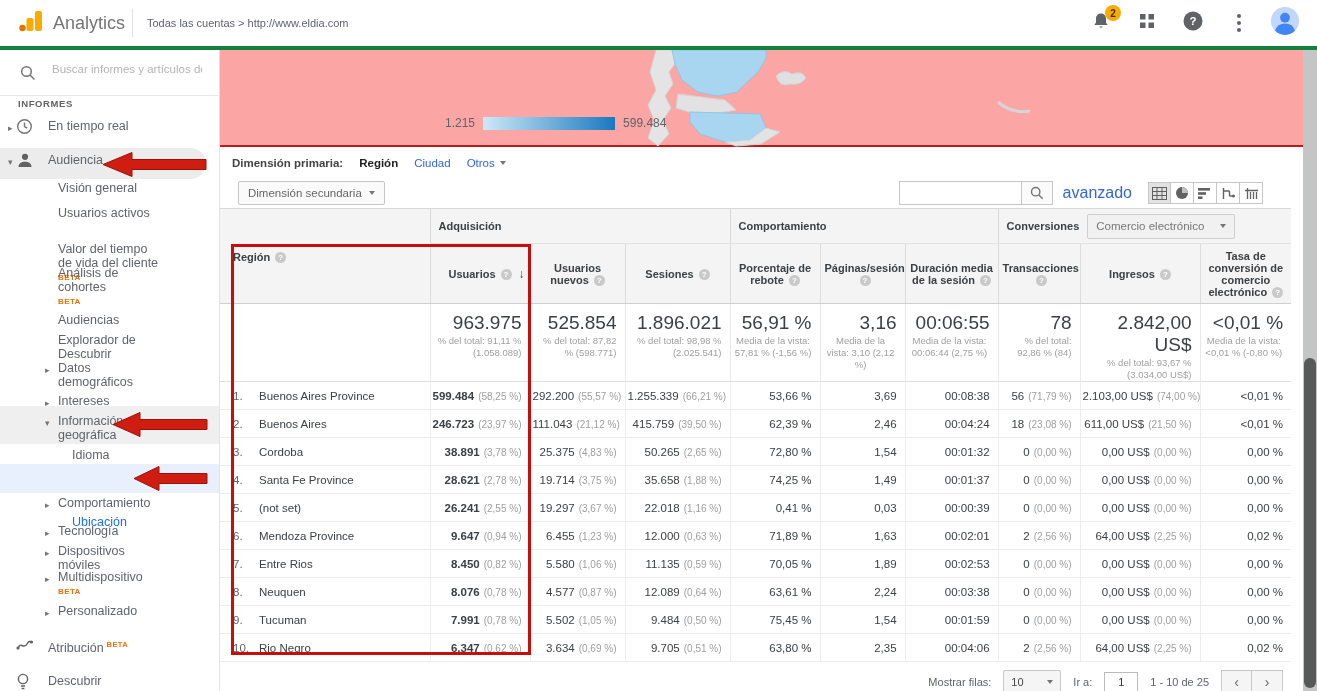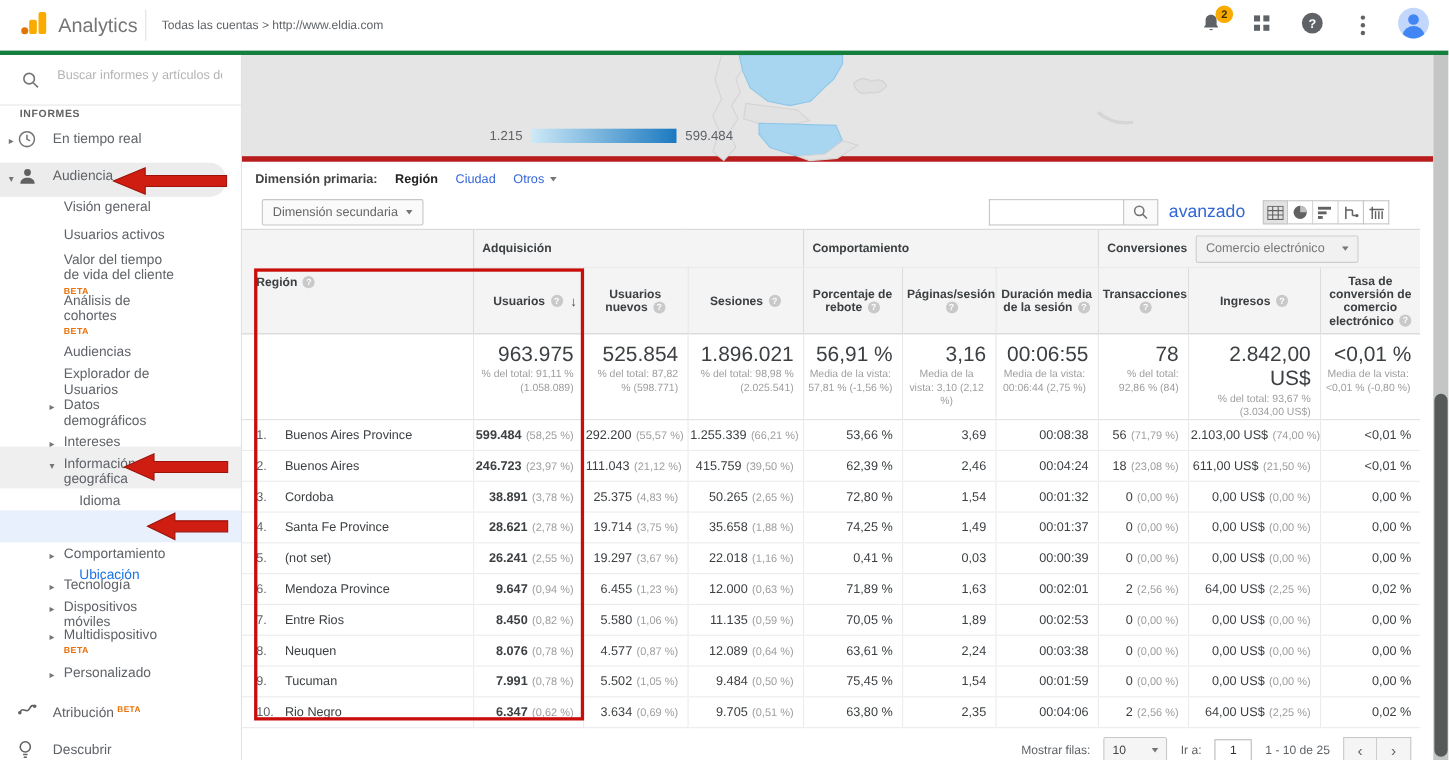--- a/index.html
+++ b/index.html
@@ -51,21 +51,21 @@
   .nav-item .caret { position:absolute; font-size:9px; color:#757575; top:2px; }
   .nav-item.lvl0 .caret { left:-40px; }
   .nav-item.lvl1 .caret { left:-13px; }
   .nav-item .nav-ico { position:absolute; left:-32px; top:-1px; }
   .beta { display:block; font-size:8px; font-weight:bold; color:#e8710a; letter-spacing:.4px; margin-top:1px; }
   .beta.inline { display:inline; vertical-align:super; margin-left:3px; font-size:7.5px; }
 
   
   .main { position:absolute; left:220px; top:50px; width:1083px; height:641px; background:#fff; overflow:hidden; }
 
-  .map-strip { position:relative; height:97px; border-bottom:5px solid #b91c1c; background:#e5e5e5; }
+  .map-strip { position:relative; height:97px; border-bottom:2px solid #b91c1c; background:#fca5a5; }
   .legend { position:absolute; left:225px; top:66px; display:flex; align-items:center; gap:8px;
             font-size:12px; color:#5f6368; }
   .legend-bar { width:132px; height:13px; }
 
   .dim-row { height:31px; display:flex; align-items:center; gap:16px; padding-left:12px;
              font-size:11.5px; }
   .dim-label { font-weight:bold; color:#444; }
   .dim-sel { font-weight:bold; color:#222; cursor:pointer; }
   .dim-link { cursor:pointer; }
   .link { color:#3367d6; text-decoration:none; cursor:pointer; }
@@ -228,24 +228,24 @@
     <div class="nav-item lvl0" style="top: 69px;"><span class="caret">▸</span><span class="nav-ico"><svg width="17" height="17" viewBox="0 0 17 17">
               <circle cx="8.5" cy="8.5" r="6.8" fill="none" stroke="#757575" stroke-width="1.4"></circle>
               <path d="M8.5 4.5v4l2.8 1.6" fill="none" stroke="#757575" stroke-width="1.4"></path>
             </svg></span><span class="nav-label">En tiempo real</span></div>
         <div class="nav-item lvl0" style="top: 103px;"><span class="caret">▾</span><span class="nav-ico"><svg width="18" height="16" viewBox="0 0 18 16">
               <circle cx="9" cy="4.8" r="3.1" fill="#616161"></circle>
               <path d="M2.5 15c0-3.6 2.9-5.3 6.5-5.3s6.5 1.7 6.5 5.3z" fill="#616161"></path>
             </svg></span><span class="nav-label">Audiencia</span></div>
         <div class="nav-item lvl1" style="top: 131px;"><span class="nav-label">Visión general</span></div>
         <div class="nav-item lvl1" style="top: 156px;"><span class="nav-label">Usuarios activos</span></div>
-        <div class="nav-item lvl1" style="top: 179px;"><span class="nav-label">Valor del tiempo de vida del cliente</span><span class="beta">BETA</span></div>
+        <div class="nav-item lvl1" style="top: 192px;"><span class="nav-label">Valor del tiempo de vida del cliente</span><span class="beta">BETA</span></div>
         <div class="nav-item lvl1" style="top: 216px;"><span class="nav-label">Análisis de cohortes</span><span class="beta">BETA</span></div>
         <div class="nav-item lvl1" style="top: 263px;"><span class="nav-label">Audiencias</span></div>
-        <div class="nav-item lvl1" style="top: 283px;"><span class="nav-label">Explorador de Usuarios</span></div>
+        <div class="nav-item lvl1" style="top: 283px;"><span class="nav-label">Explorador de Descubrir</span></div>
         <div class="nav-item lvl1" style="top: 311px;"><span class="caret">▸</span><span class="nav-label">Datos demográficos</span></div>
         <div class="nav-item lvl1" style="top: 344px;"><span class="caret">▸</span><span class="nav-label">Intereses</span></div>
         <div class="nav-item lvl1" style="top: 364px;"><span class="caret">▾</span><span class="nav-label">Información geográfica</span></div>
         <div class="nav-item lvl2" style="top: 398px;"><span class="nav-label">Idioma</span></div>
         <div class="nav-item lvl2 sel" style="top: 422px;"><span class="nav-label">Ubicación</span></div>
         <div class="nav-item lvl1" style="top: 446px;"><span class="caret">▸</span><span class="nav-label">Comportamiento</span></div>
         <div class="nav-item lvl1" style="top: 474px;"><span class="caret">▸</span><span class="nav-label">Tecnología</span></div>
         <div class="nav-item lvl1" style="top: 494px;"><span class="caret">▸</span><span class="nav-label">Dispositivos móviles</span></div>
         <div class="nav-item lvl1" style="top: 520px;"><span class="caret">▸</span><span class="nav-label">Multidispositivo</span><span class="beta">BETA</span></div>
         <div class="nav-item lvl1" style="top: 554px;"><span class="caret">▸</span><span class="nav-label">Personalizado</span></div>

